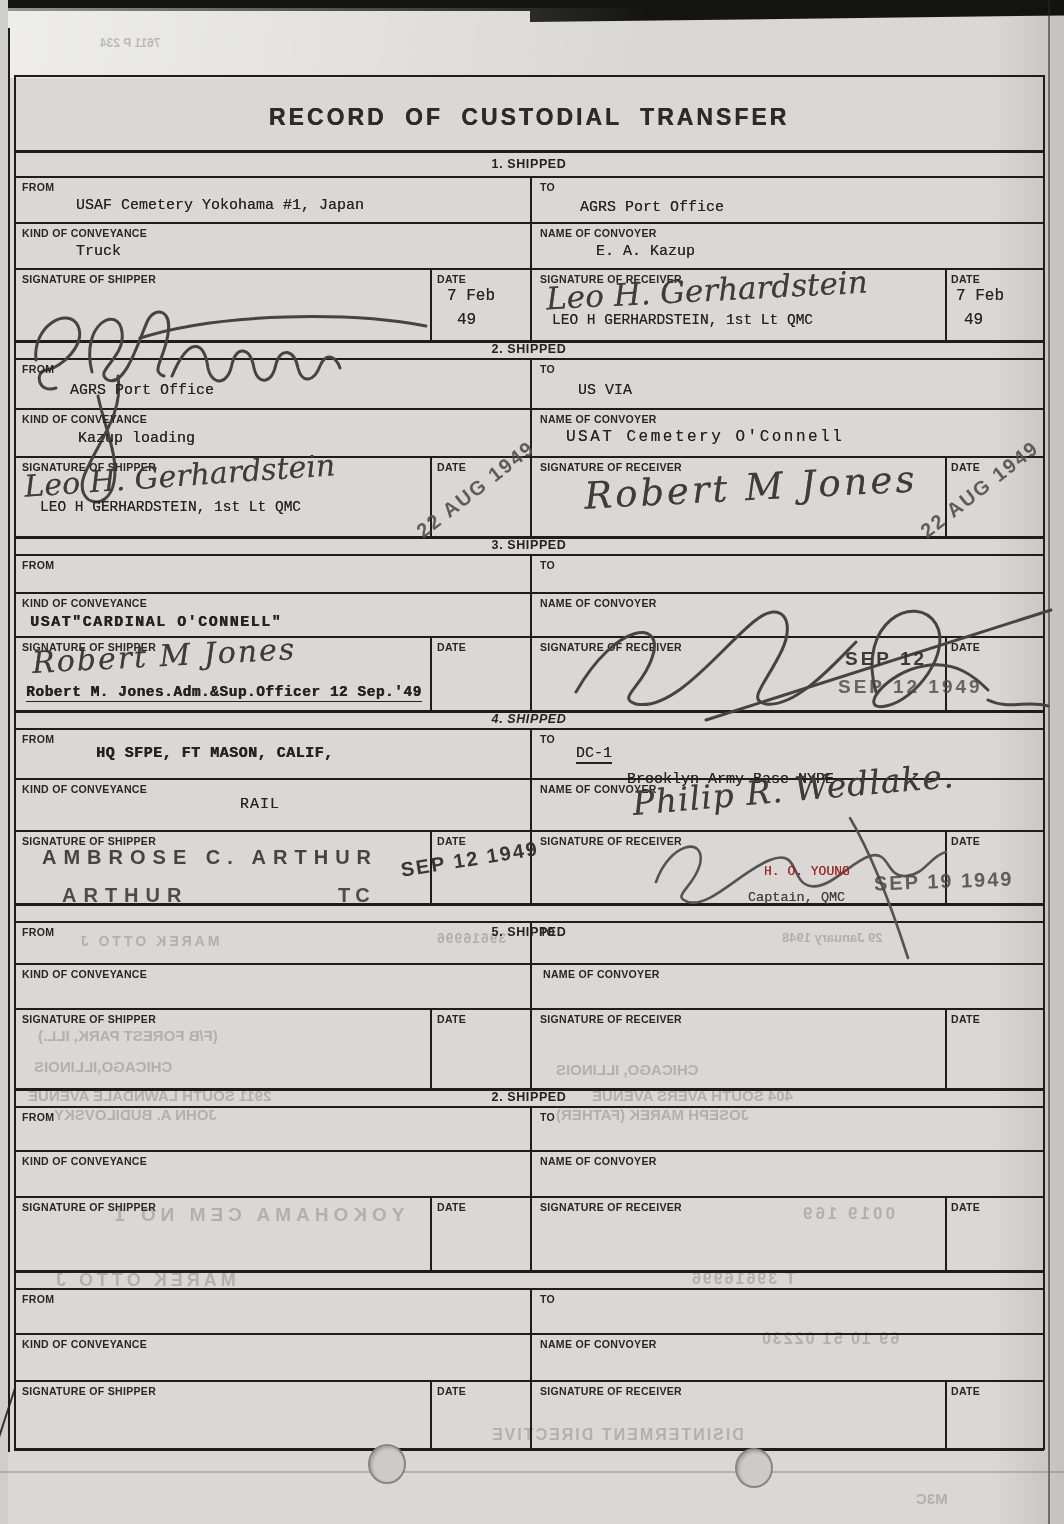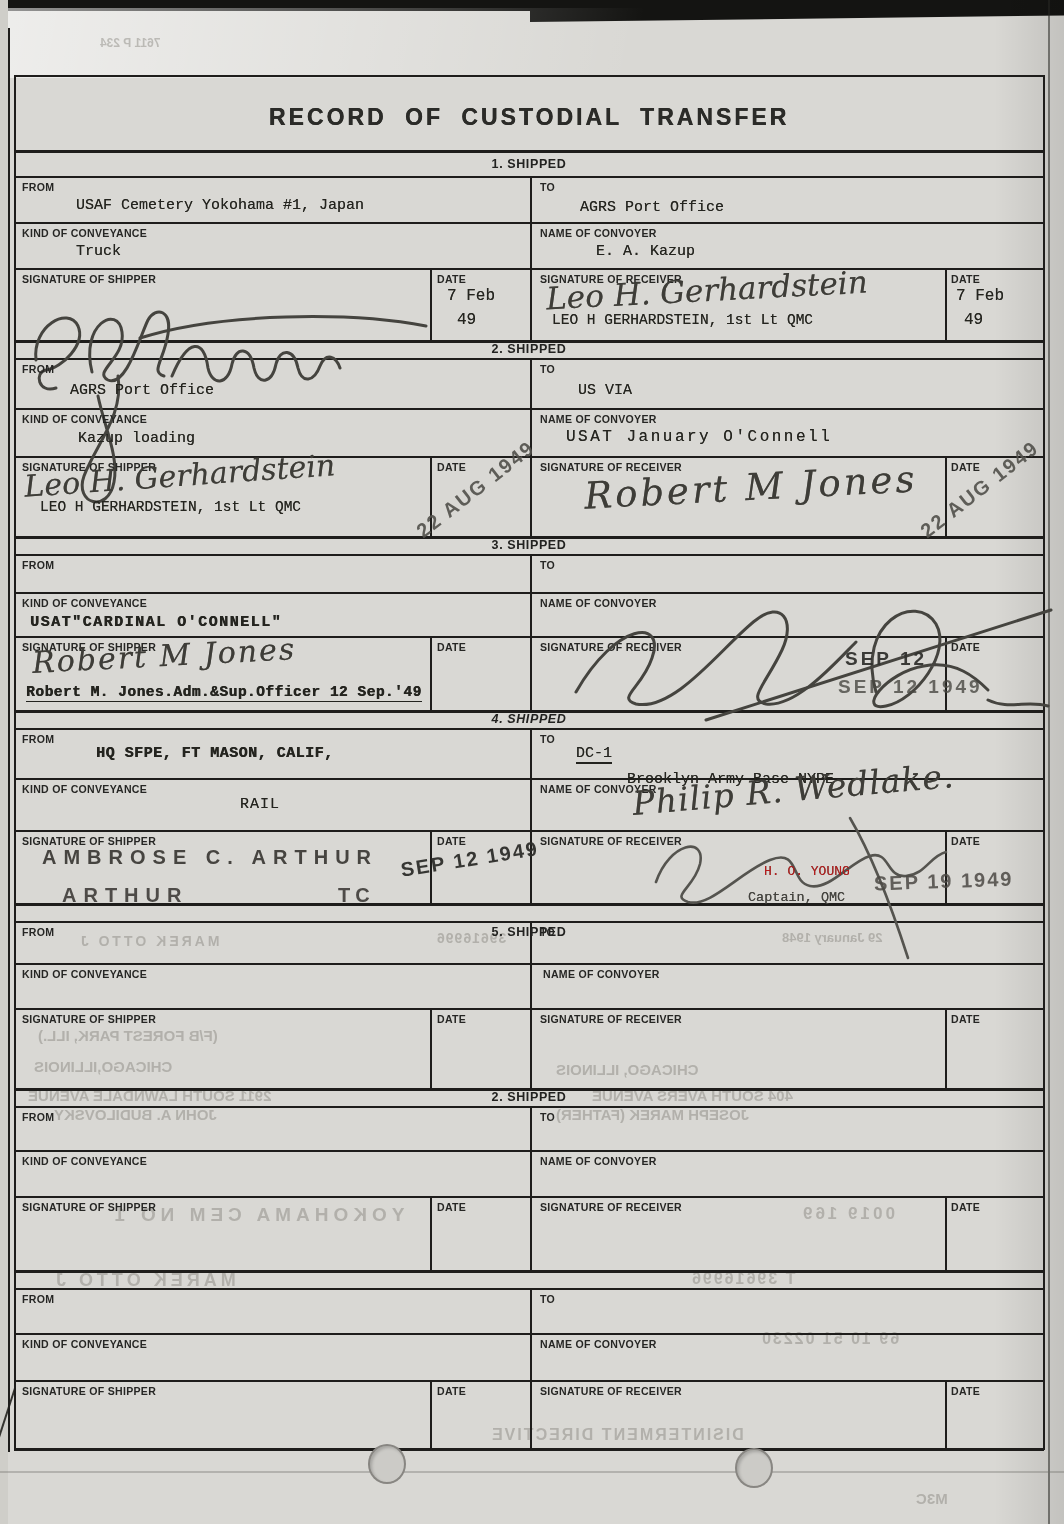--- a/index.html
+++ b/index.html
@@ -154,21 +154,21 @@
   <div class="typed" style="left:956px;top:287px;font-size:16px;">7 Feb</div>
   <div class="typed" style="left:964px;top:311px;font-size:16px;">49</div>
 
   <div class="lbl" style="left:22px;top:363px;">FROM</div>
   <div class="typed" style="left:70px;top:382px;">AGRS Port Office</div>
   <div class="lbl" style="left:540px;top:363px;">TO</div>
   <div class="typed" style="left:578px;top:382px;">US VIA</div>
   <div class="lbl" style="left:22px;top:413px;">KIND OF CONVEYANCE</div>
   <div class="typed" style="left:78px;top:430px;">Kazup loading</div>
   <div class="lbl" style="left:540px;top:413px;">NAME OF CONVOYER</div>
-  <div class="typed" style="left:566px;top:428px;font-size:16px;letter-spacing:2.5px;">USAT January O'Connell</div>
+  <div class="typed" style="left:566px;top:428px;font-size:16px;letter-spacing:2.5px;">USAT Cemetery O'Connell</div>
   <div class="lbl" style="left:22px;top:461px;">SIGNATURE OF SHIPPER</div>
   <div class="script" style="left:24px;top:458px;font-size:30px;transform:rotate(-4deg);">Leo H. Gerhardstein</div>
   <div class="typed" style="left:40px;top:499px;font-size:14.5px;">LEO H GERHARDSTEIN, 1st Lt QMC</div>
   <div class="lbl" style="left:437px;top:461px;">DATE</div>
   <div class="stamp" style="left:404px;top:478px;font-size:20px;transform:rotate(-38deg);">22 AUG 1949</div>
   <div class="lbl" style="left:540px;top:461px;">SIGNATURE OF RECEIVER</div>
   <div class="script" style="left:584px;top:466px;font-size:37px;transform:rotate(-3deg);letter-spacing:3px;">Robert M Jones</div>
   <div class="lbl" style="left:951px;top:461px;">DATE</div>
   <div class="stamp" style="left:908px;top:478px;font-size:20px;transform:rotate(-38deg);">22 AUG 1949</div>
 

